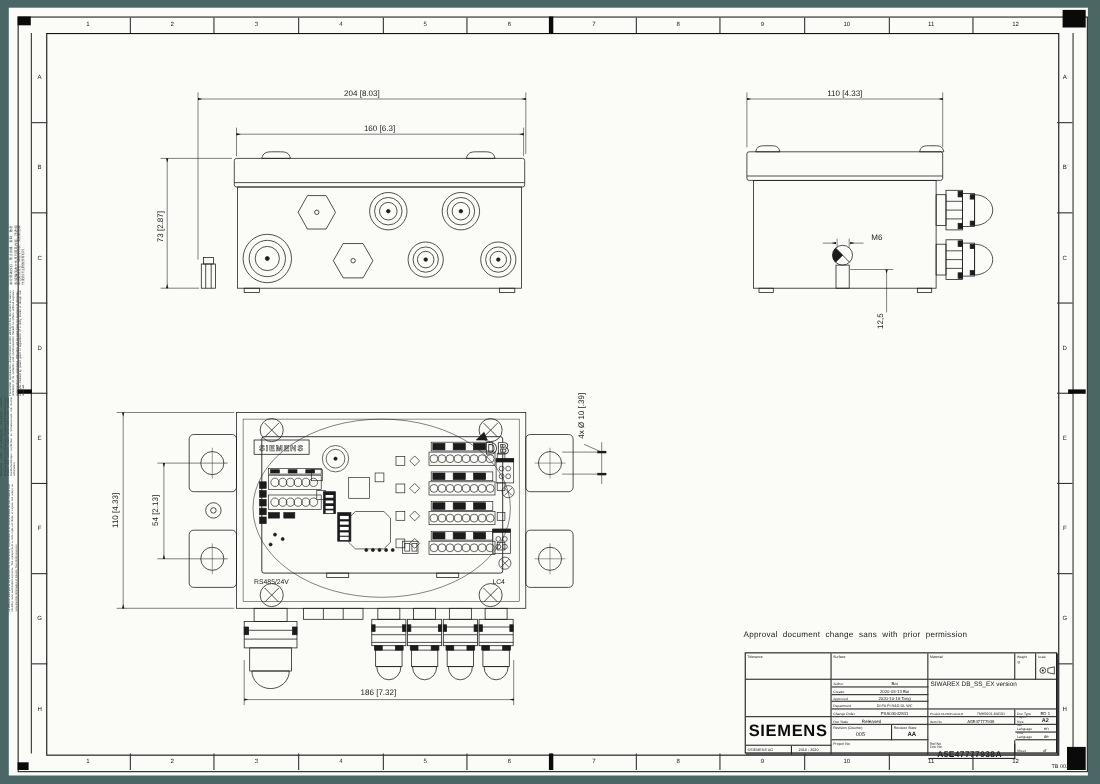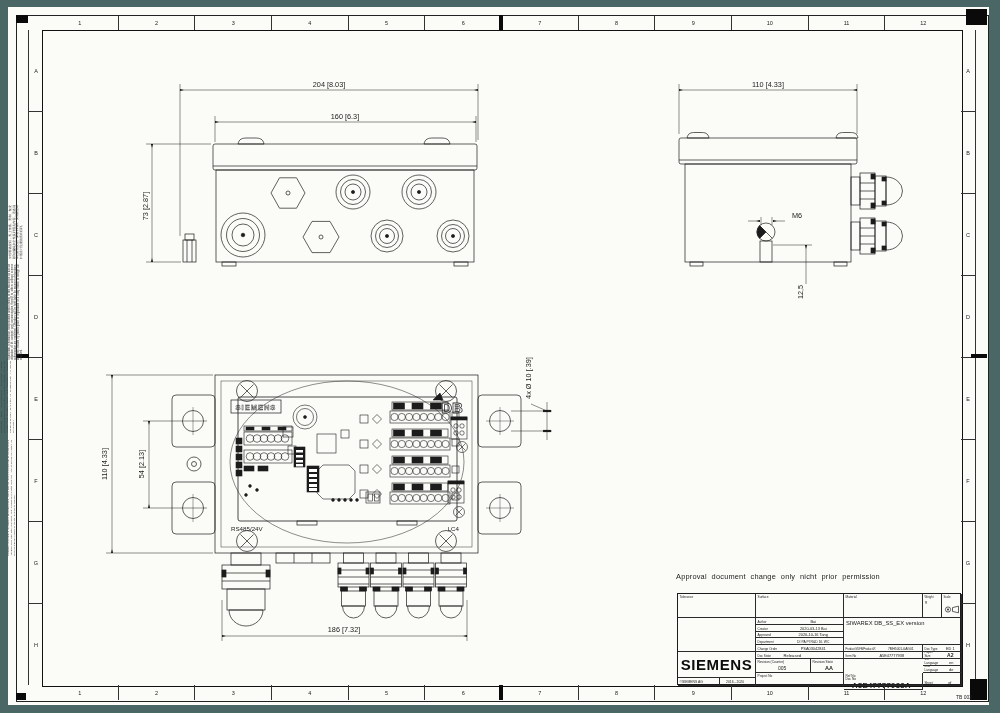--- a/index.html
+++ b/index.html
@@ -492,21 +492,21 @@
 <div class="abs blk" style="left:16px;top:354px;width:13px;height:4px"></div>
 <div class="abs blk" style="left:971px;top:354px;width:16px;height:4px"></div>
 
 <div class="abs corner-note">TB 002</div>
 
 <div class="abs margin-note" style="left:-10px;top:224px;width:54px;height:16px;font-size:3px">未经明确授权，禁止传播、复制、散发和/或编辑本文件及利用其内容。违者须承担赔偿责任。保留专利权、实用新型或外观设计注册的所有权利。</div>
 <div class="abs margin-note" style="left:-32px;top:304px;width:96px;height:16px">Transmittal, reproduction, dissemination and/or editing of this document as well as utilization of its contents and communication thereof to others without express authorization are prohibited. Offenders will be held liable for payment of damages. All rights created by patent grant or registration of a utility model or design are reserved.</div>
 <div class="abs margin-note" style="left:-27px;top:389px;width:72px;height:16px;font-size:2.4px">Weitergabe sowie Vervielfaeltigung, Verbreitung und/oder Bearbeitung dieses Dokumentes, Verwertung und Mitteilung seines Inhaltes sind verboten, soweit nicht ausdruecklich gestattet. Zuwiderhandlungen verpflichten zu Schadenersatz. Alle Rechte vorbehalten.</div>
 <div class="abs margin-note" style="left:-42px;top:490px;width:116px;height:16px;font-size:2.4px">La diffusion ainsi que la reproduction de ce document, l'exploitation et la communication de son contenu sont interdites sans autorisation expresse. Tout manquement a cette regle est illicite et expose son auteur au versement de dommages et interets. Tous droits reserves.</div>
 
-<div class="abs approval">Approval document change only nicht prior permission</div>
+<div class="abs approval">Approval document change sans with prior permission</div>
 
 <div class="abs tb">
   <div class="cell" style="left:0;top:0;width:78px;height:24px">
       <span class="lbl">Tolerance</span>
     </div>
   <div class="cell" style="left:78px;top:0;width:88px;height:24px">
       <span class="lbl">Surface</span>
     </div>
   <div class="cell" style="left:166px;top:0;width:79px;height:24px">
       <span class="lbl">Material</span>

